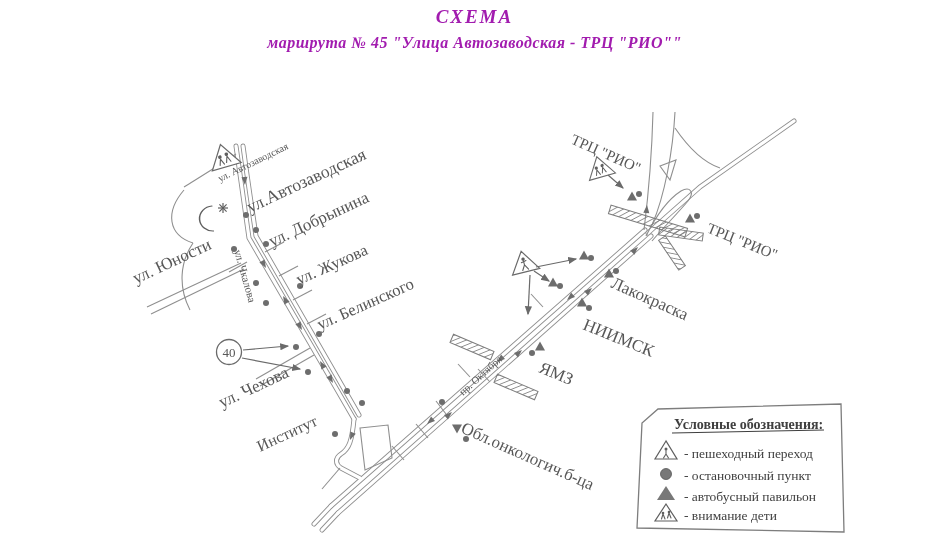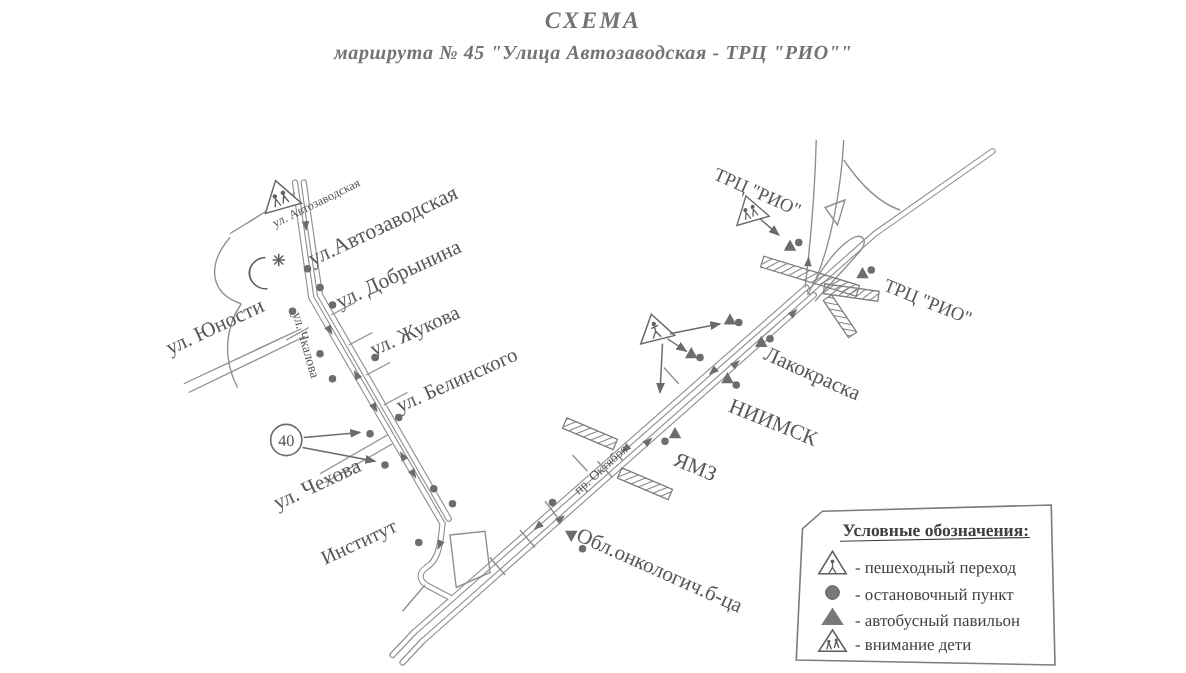--- a/index.html
+++ b/index.html
@@ -1,18 +1,18 @@
 <!DOCTYPE html>
 <html><head>
 <meta charset="utf-8">
 <style>
   html,body{margin:0;padding:0;background:#ffffff;}
   .page{position:relative;width:949px;height:538px;background:#ffffff;overflow:hidden;
         font-family:"Liberation Serif",serif;}
-  .title-block{position:absolute;top:6px;left:0;width:100%;text-align:center;color:#737373;}
+  .title-block{position:absolute;top:6px;left:0;width:100%;text-align:center;color:#a21caf;}
   .title-line1{font-size:19px;font-weight:bold;font-style:italic;letter-spacing:2px;}
   .title-line2{font-size:16px;font-weight:bold;font-style:italic;margin-top:6px;letter-spacing:.5px;}
   svg{position:absolute;left:0;top:0;}
   .rc{stroke:#8f8f8f;stroke-width:5;fill:none;stroke-linecap:round;}
   .ri{stroke:#ffffff;stroke-width:3.2;fill:none;stroke-linecap:round;}
   .tl{stroke:#8f8f8f;stroke-width:1.1;fill:none;}
   .lbl{font-family:"Liberation Serif",serif;fill:#575757;}
   .mk{fill:#6d6d6d;}
   .sgn{stroke:#6a6a6a;stroke-width:1.2;fill:#ffffff;}
   .fig{stroke:#5f5f5f;stroke-width:1.1;fill:none;stroke-linecap:round;}

